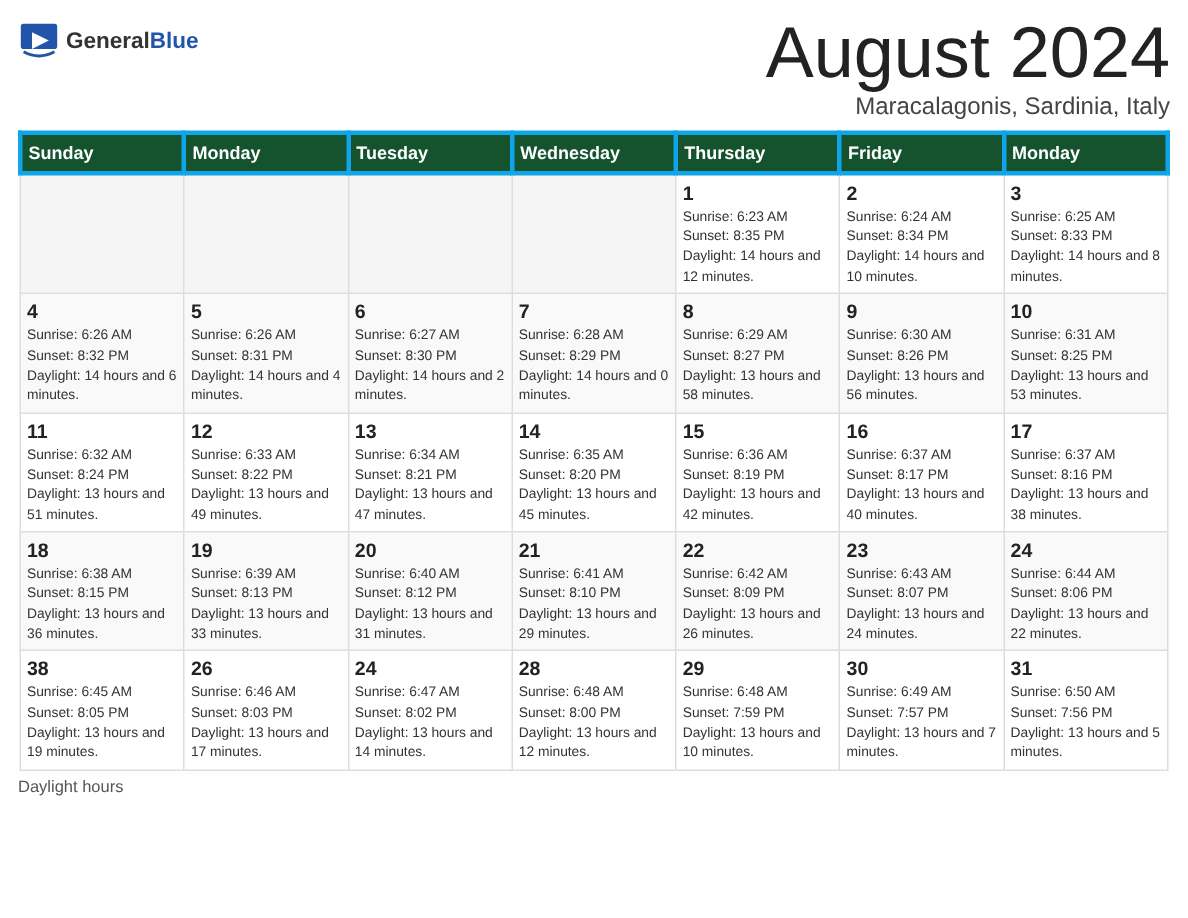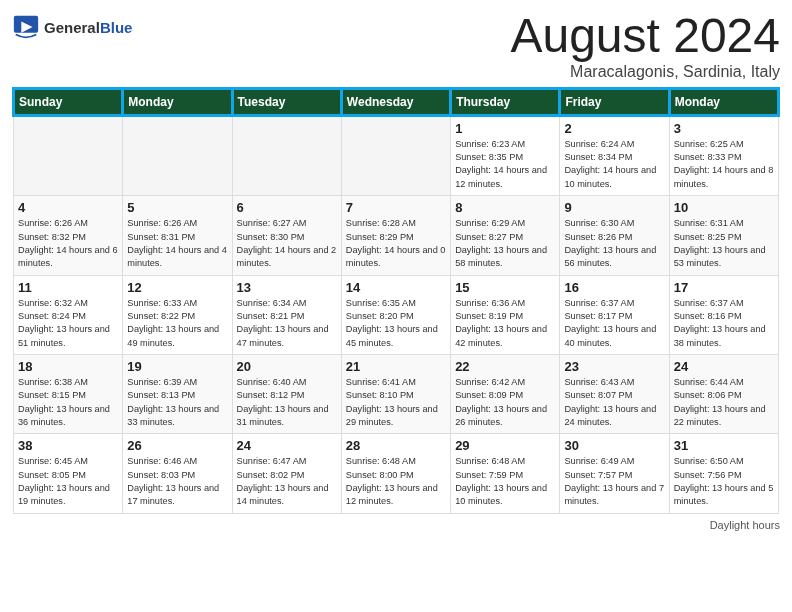--- a/index.html
+++ b/index.html
@@ -90,21 +90,20 @@
     }
     .day-info {
       font-size: 9.2px;
       line-height: 1.45;
       color: #333;
     }
     .footer {
       margin-top: 5px;
       font-size: 11px;
       color: #555;
-      text-align: right;
     }
   </style>
 </head>
 <body>
 
 <div class="container">
   <div class="header-area">
     <div class="logo">
       <svg class="logo-icon" viewBox="0 0 30 30">
         <rect x="2" y="2" width="26" height="18" rx="2" fill="#2255aa"></rect>

